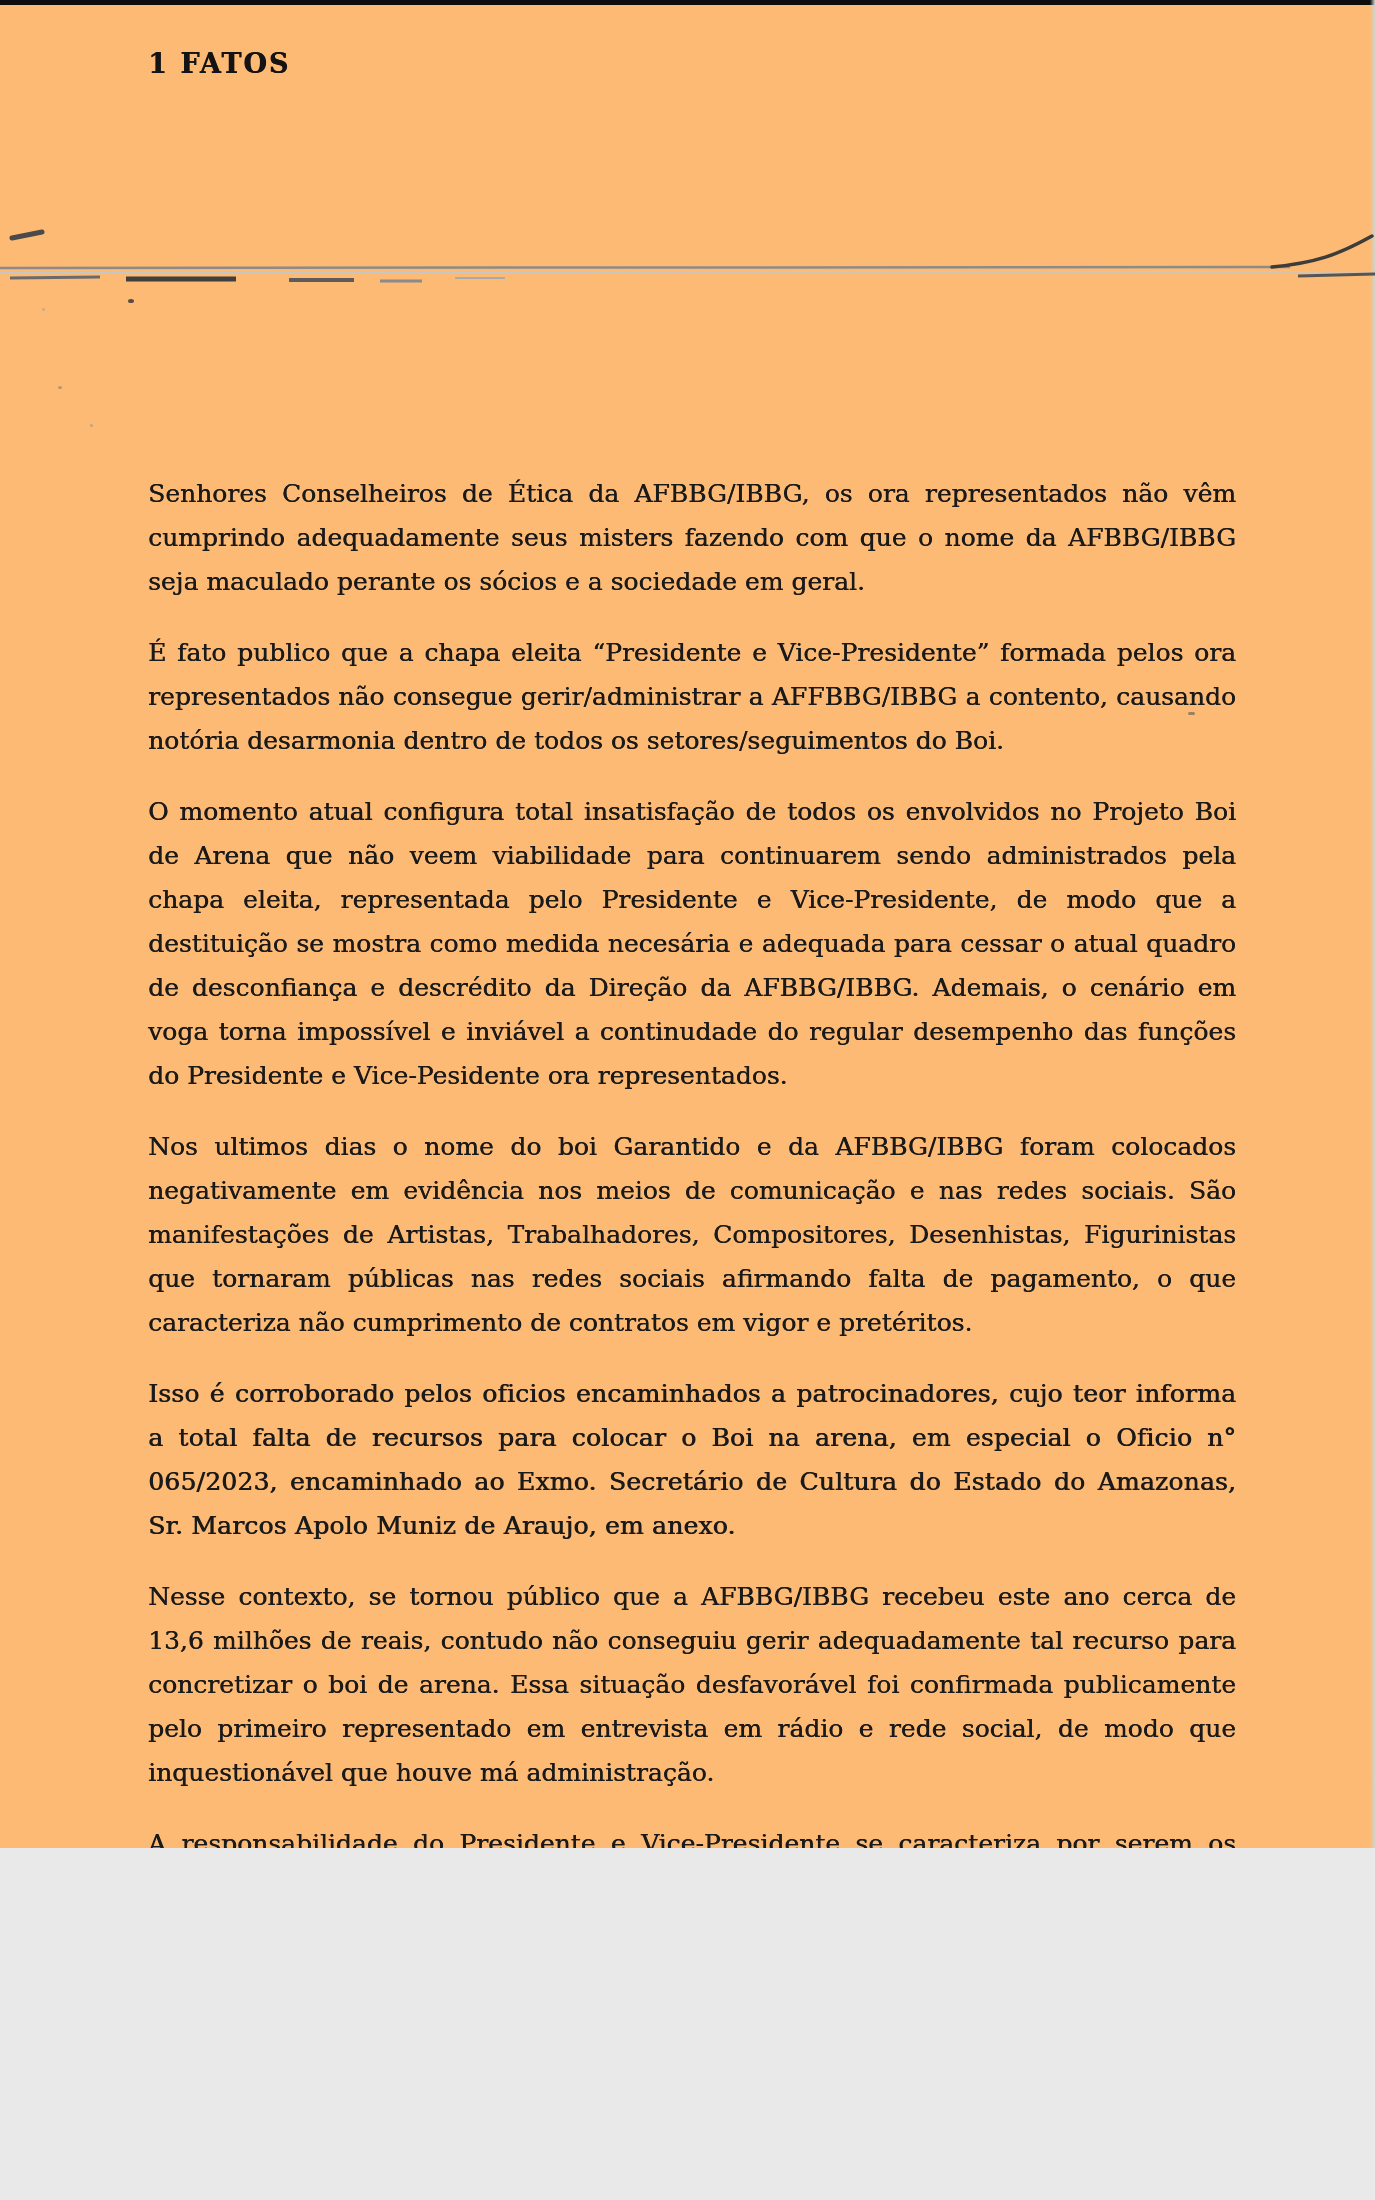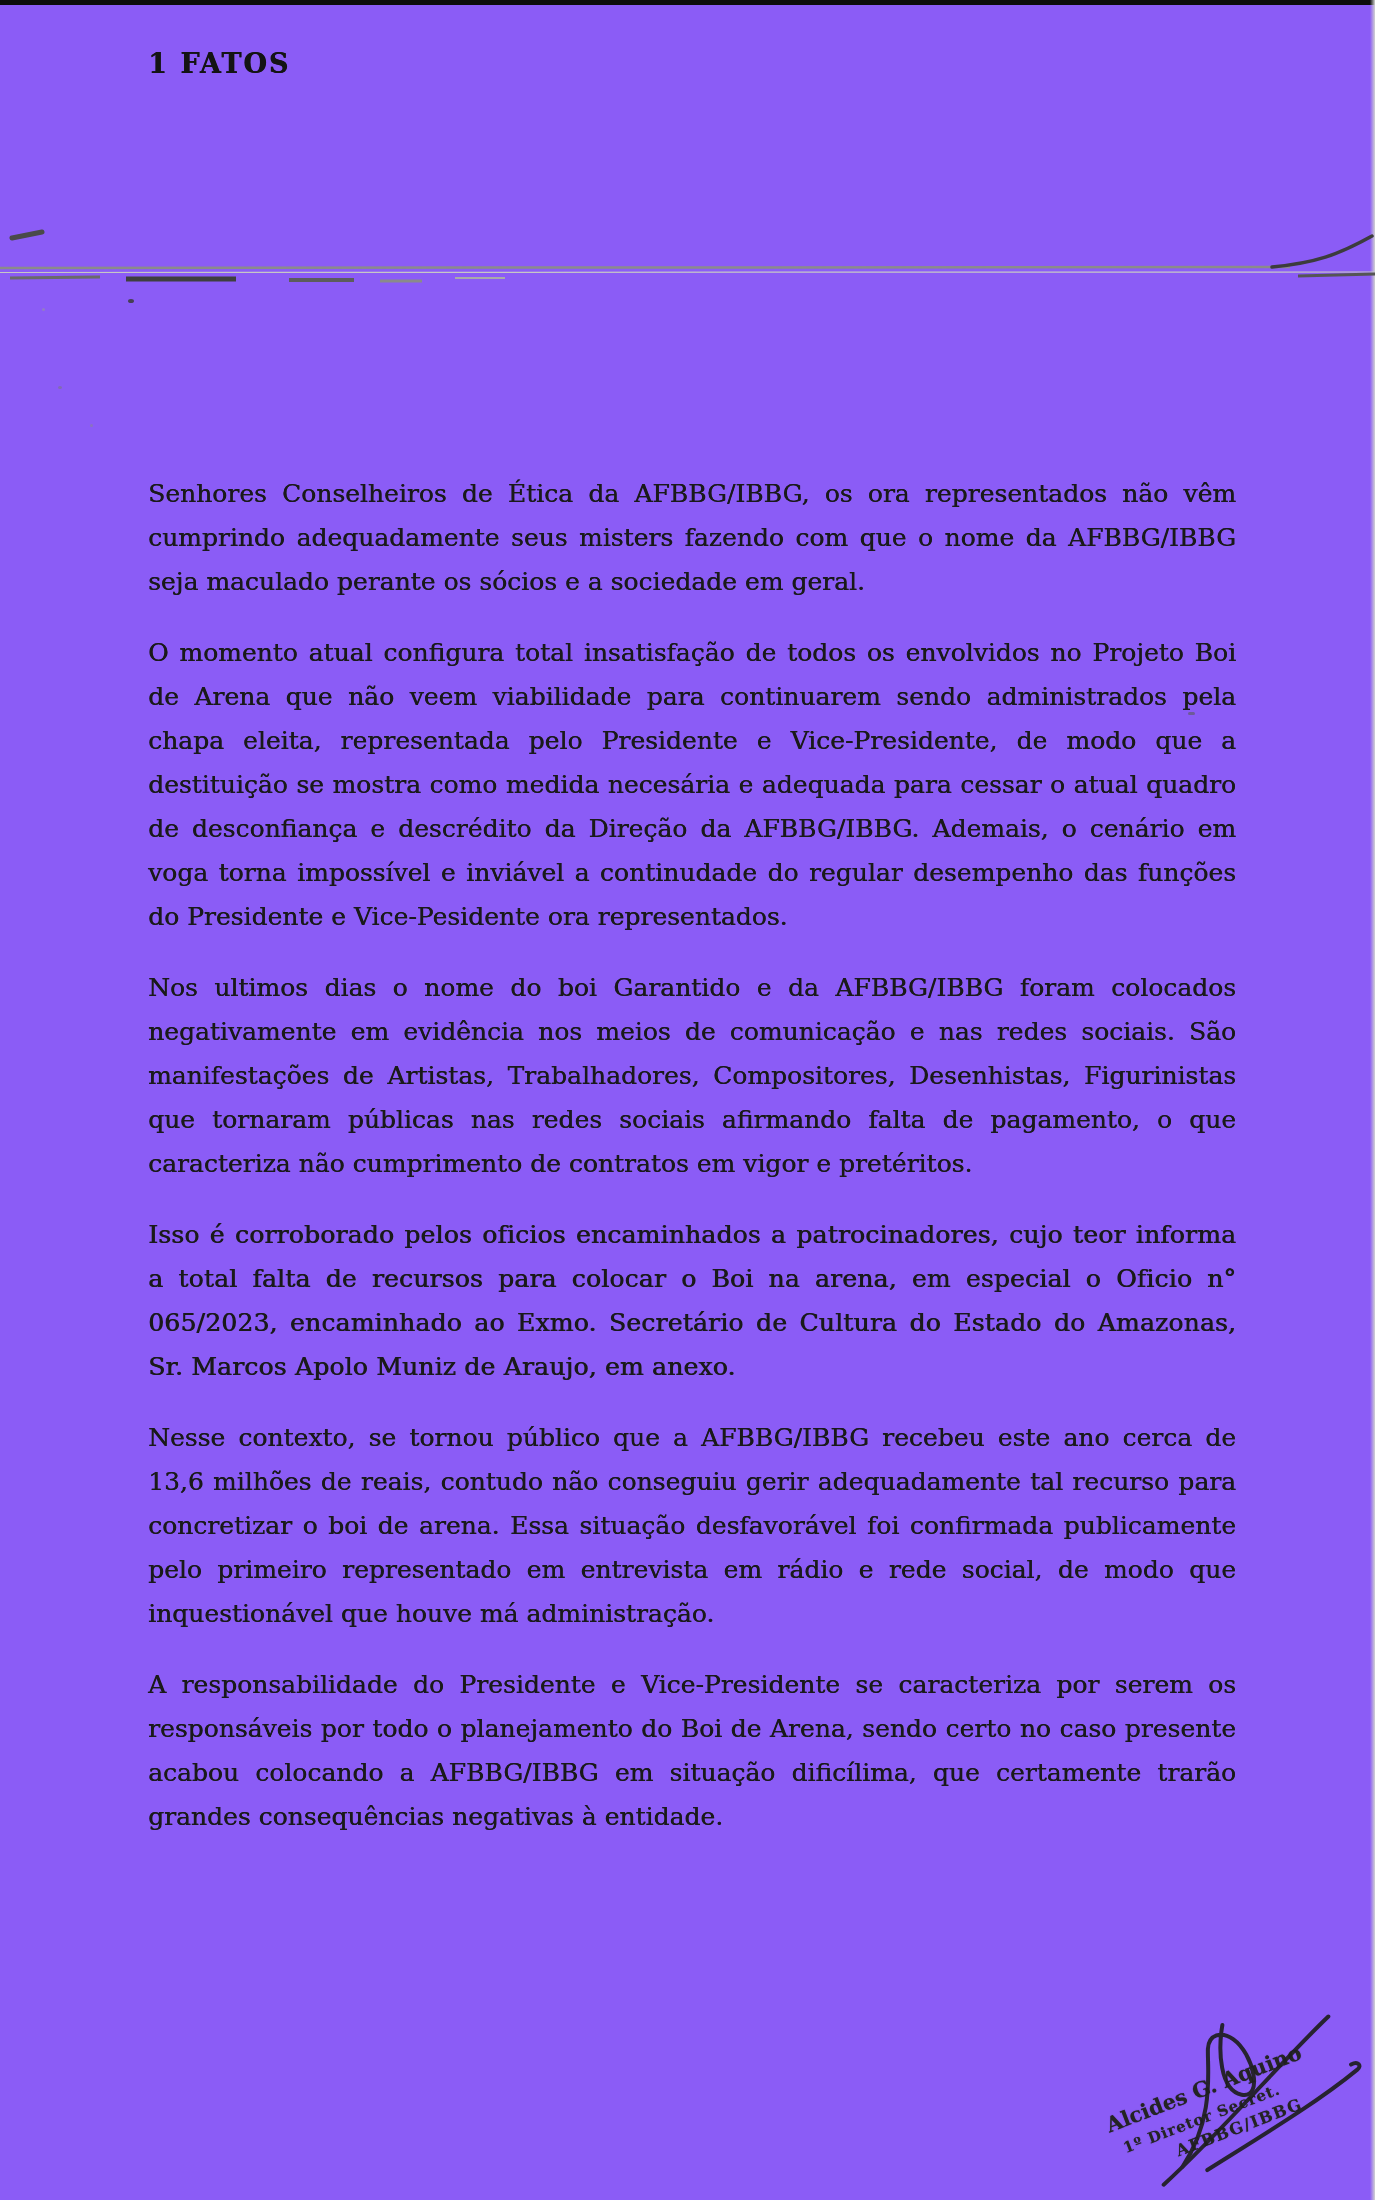--- a/index.html
+++ b/index.html
@@ -2,22 +2,22 @@
 <html><head>
 <meta charset="utf-8">
 <style>
   html,body{margin:0;padding:0;}
   body{
     width:1375px;height:2200px;
     background:#e9e9e9;
     font-family:"DejaVu Serif","Liberation Serif",serif;
   }
   .page{
-    position:relative;width:1375px;height:2200px;
-    background:#8b5cf6;overflow:hidden;
+    position:relative;width:1375px;height:1848px;
+    background:#fdba74;overflow:hidden;
   }
   
   .top-scan-bar{
     position:absolute;left:0;top:0;width:1375px;height:5px;
     background:#0d0d0d;
   }
   .right-edge-shadow{
     position:absolute;right:0;top:0;width:5px;height:2200px;
     background:linear-gradient(to left,#d2d2d0,rgba(255,255,255,0));
   }
@@ -83,20 +83,21 @@
   </svg>
 
   <div class="speck" style="left:128px;top:299px;width:6px;height:4px;background:#3a3a3a;opacity:.85;"></div>
   <div class="speck" style="left:58px;top:386px;width:4px;height:3px;background:#7a7a7a;opacity:.55;"></div>
   <div class="speck" style="left:90px;top:424px;width:3px;height:3px;background:#8a8a8a;opacity:.5;"></div>
   <div class="speck" style="left:42px;top:308px;width:3px;height:3px;background:#9a9a9a;opacity:.5;"></div>
   <div class="speck" style="left:1188px;top:712px;width:7px;height:3px;background:#5a5a5a;opacity:.6;border-radius:2px;"></div>
 
   <main class="content">
     <p>Senhores Conselheiros de Ética da AFBBG/IBBG, os ora representados não vêm cumprindo adequadamente seus misters fazendo com que o nome da AFBBG/IBBG seja maculado perante os sócios e a sociedade em geral.</p>
+    <p>É fato publico que a chapa eleita “Presidente e Vice-Presidente” formada pelos ora representados não consegue gerir/administrar a AFFBBG/IBBG a contento, causando notória desarmonia dentro de todos os setores/seguimentos do Boi.</p>
     <p>O momento atual configura total insatisfação de todos os envolvidos no Projeto Boi de Arena que não veem viabilidade para continuarem sendo administrados pela chapa eleita, representada pelo Presidente e Vice-Presidente, de modo que a destituição se mostra como medida necesária e adequada para cessar o atual quadro de desconfiança e descrédito da Direção da AFBBG/IBBG. Ademais, o cenário em voga torna impossível e inviável a continudade do regular desempenho das funções do Presidente e Vice-Pesidente ora representados.</p>
     <p>Nos ultimos  dias o nome do boi Garantido e da AFBBG/IBBG foram colocados negativamente em evidência nos meios de comunicação e nas redes sociais. São manifestações de Artistas, Trabalhadores, Compositores, Desenhistas, Figurinistas que tornaram públicas nas redes sociais afirmando falta de pagamento, o que caracteriza não cumprimento de contratos em vigor e pretéritos.</p>
     <p class="bold">Isso é corroborado pelos oficios encaminhados a patrocinadores, cujo teor informa a total falta de recursos para colocar o Boi na arena, em especial o Oficio n° 065/2023, encaminhado ao Exmo. Secretário de Cultura do Estado do Amazonas, Sr. Marcos Apolo Muniz de Araujo, em anexo.</p>
     <p>Nesse contexto, se tornou público que a AFBBG/IBBG recebeu este ano cerca de 13,6 milhões de reais, contudo não conseguiu gerir adequadamente tal recurso para concretizar o boi de arena. Essa situação desfavorável foi confirmada publicamente pelo primeiro representado em entrevista em rádio e rede social, de modo que inquestionável que houve má administração.</p>
     <p>A responsabilidade do Presidente e Vice-Presidente se caracteriza por serem os responsáveis por todo o planejamento do Boi de Arena, sendo certo no caso presente acabou colocando a AFBBG/IBBG em situação dificílima, que certamente trarão  grandes consequências negativas à entidade.</p>
   </main>
 
   <div class="stamp">
     <svg class="signature-svg" width="280" height="185" viewBox="0 0 280 185">
       <g stroke="#1f1f1f" stroke-width="4" fill="none" stroke-linecap="round" opacity="0.92">

